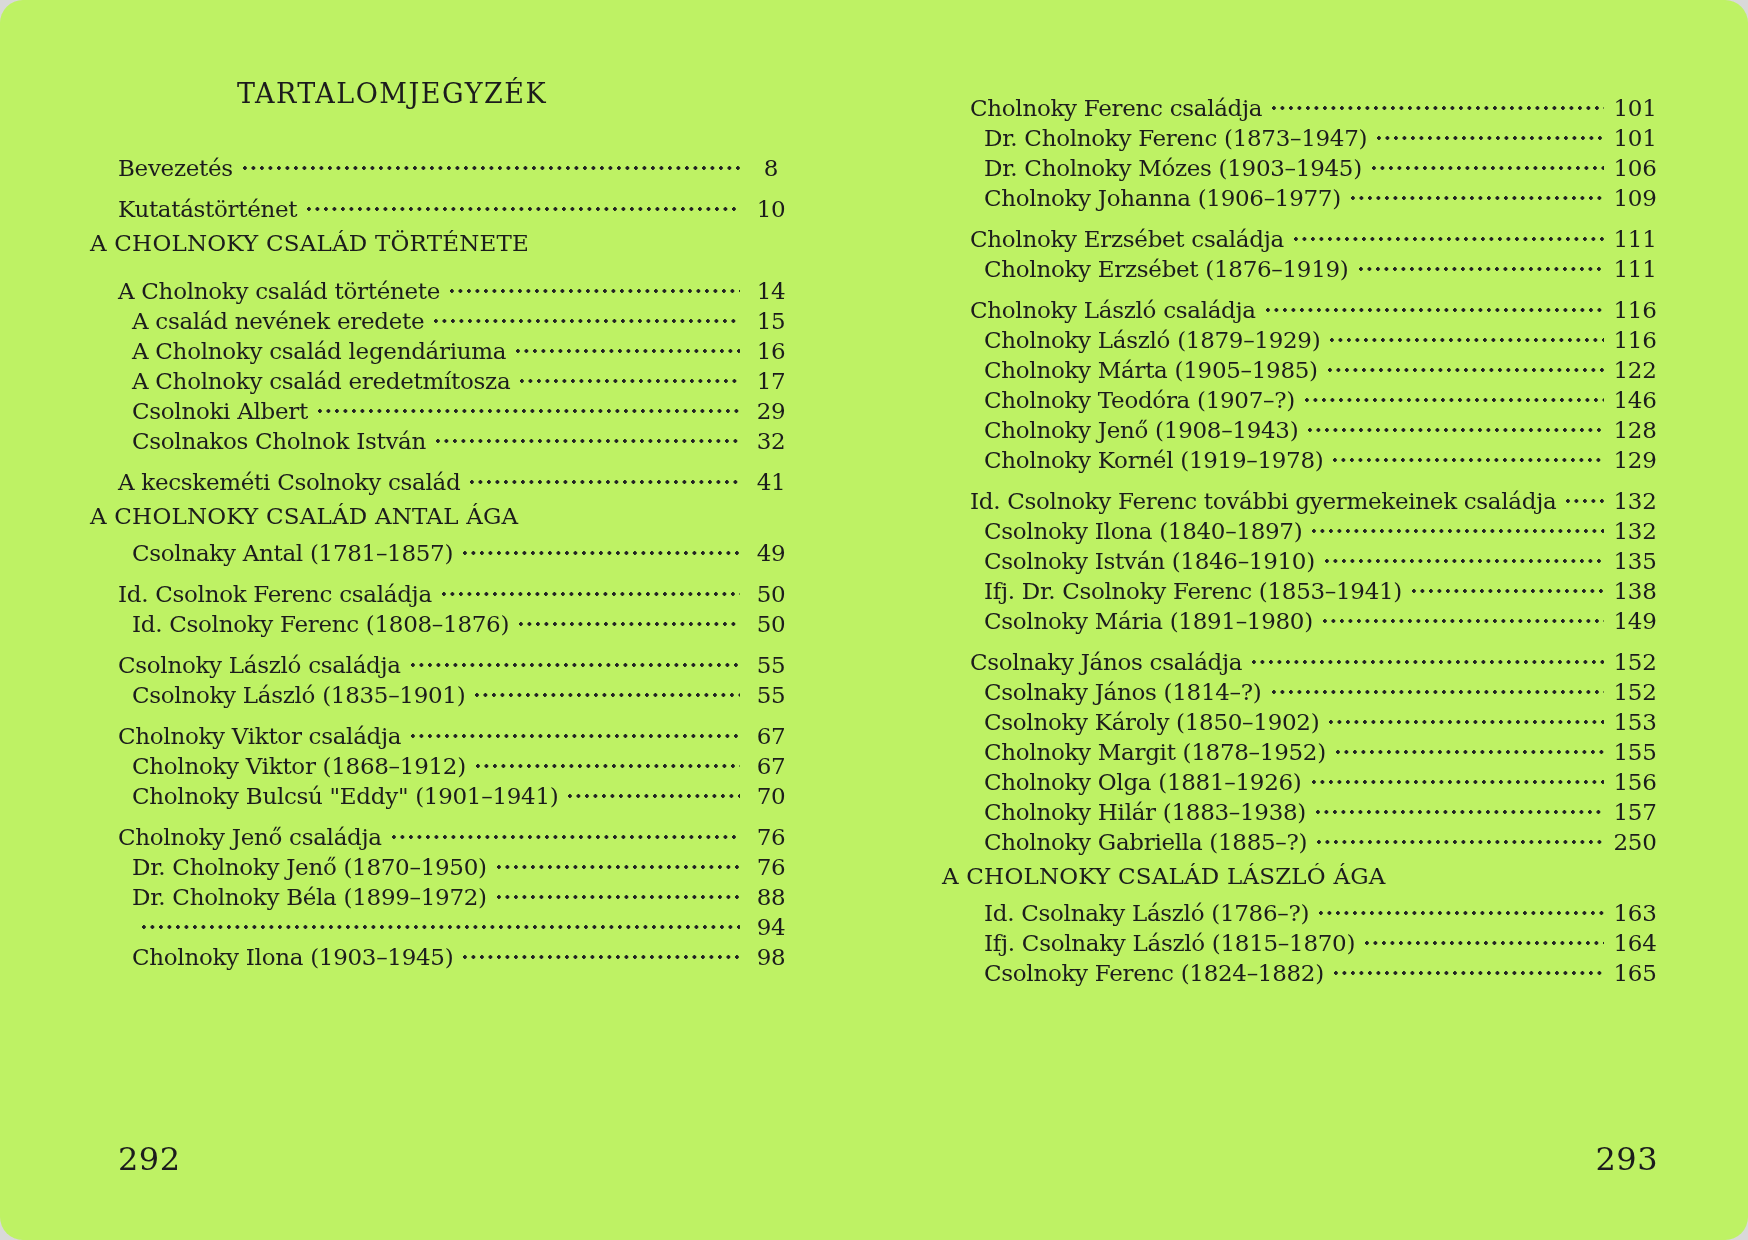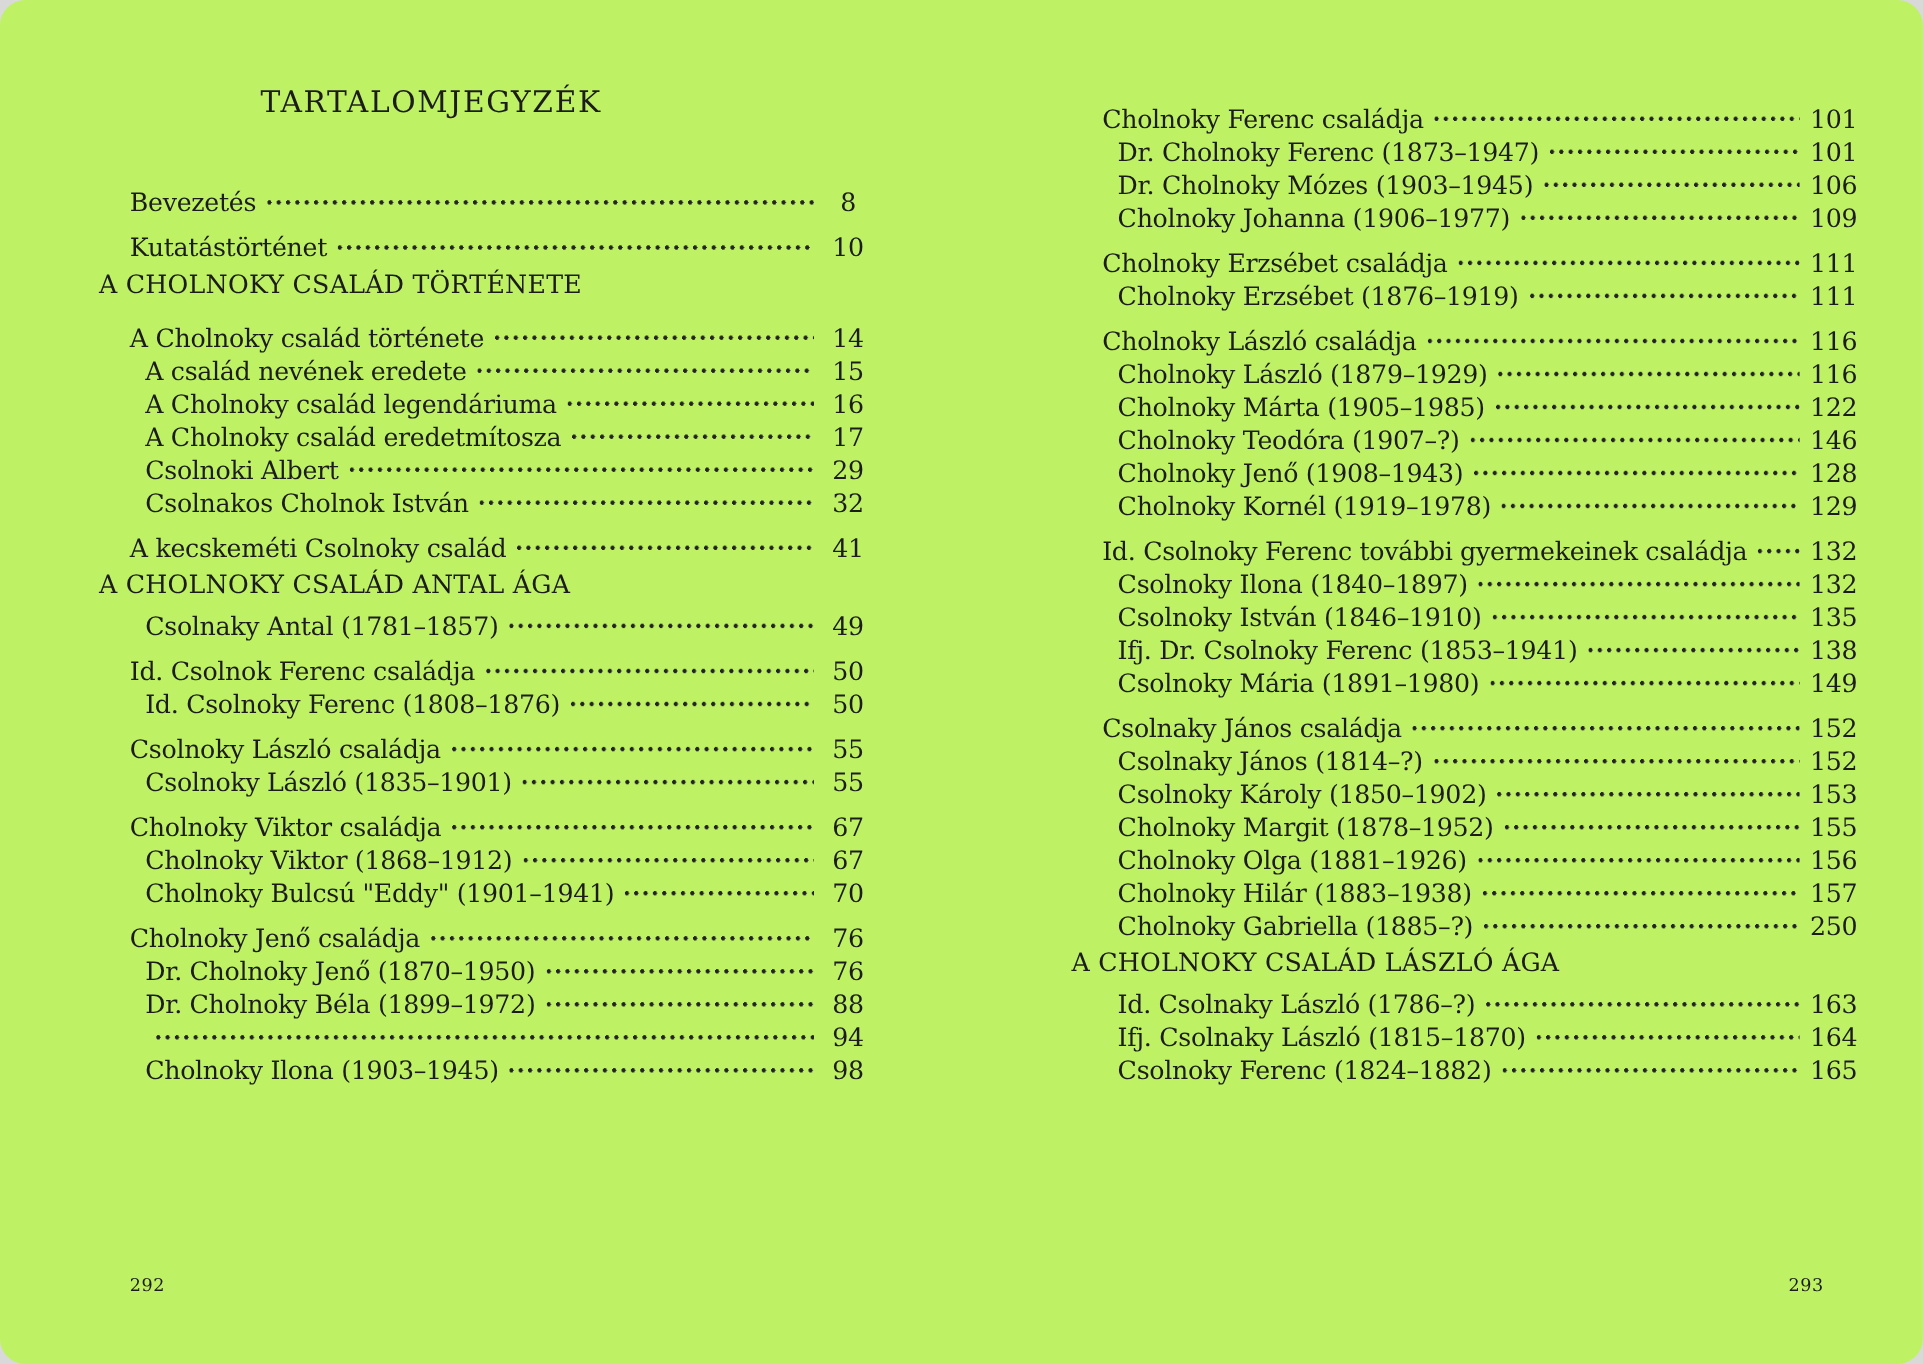--- a/index.html
+++ b/index.html
@@ -15,22 +15,22 @@
   }
   .title {
     position:absolute;
     left:92px; top:78px; width:600px;
     text-align:center;
     font-size:27px;
     font-weight:400;
     letter-spacing:1.5px;
   }
   .entries { position:absolute; }
-  .entries-left  { left:90px;  top:162px; width:704px; }
-  .entries-right { left:942px; top:86px;  width:716px;margin-left:32px; }
+  .entries-left  { left:90px;  top:146px; width:704px; }
+  .entries-right { left:942px; top:86px;  width:716px; }
   .row {
     display:flex;
     align-items:baseline;
     height:30px;
     line-height:30px;
     font-size:23px;
     letter-spacing:-0.3px;
     white-space:nowrap;
   }
   .row.gap { margin-top:11px; }
@@ -50,21 +50,21 @@
     background-position:left calc(100% - 6px);
   }
   .pageno {
     min-width:46px;
     text-align:center;
     font-size:23px;
   }
   .folio {
     position:absolute;
     bottom:62px;
-    font-size:16px;
+    font-size:32px;
     letter-spacing:0.5px;
   }
   .folio-left  { left:118px; }
   .folio-right { right:90px; text-align:right; }
 </style>
 </head>
 <body>
 
 <div class="spread">
 

